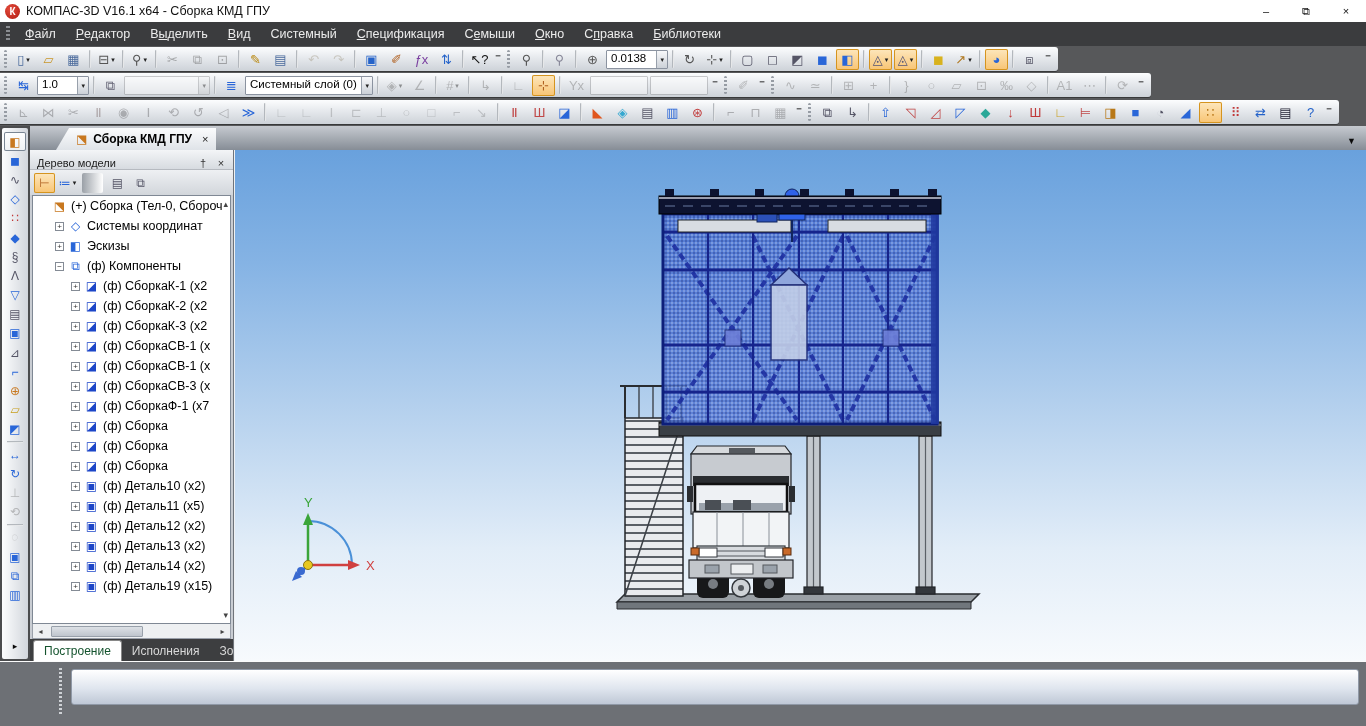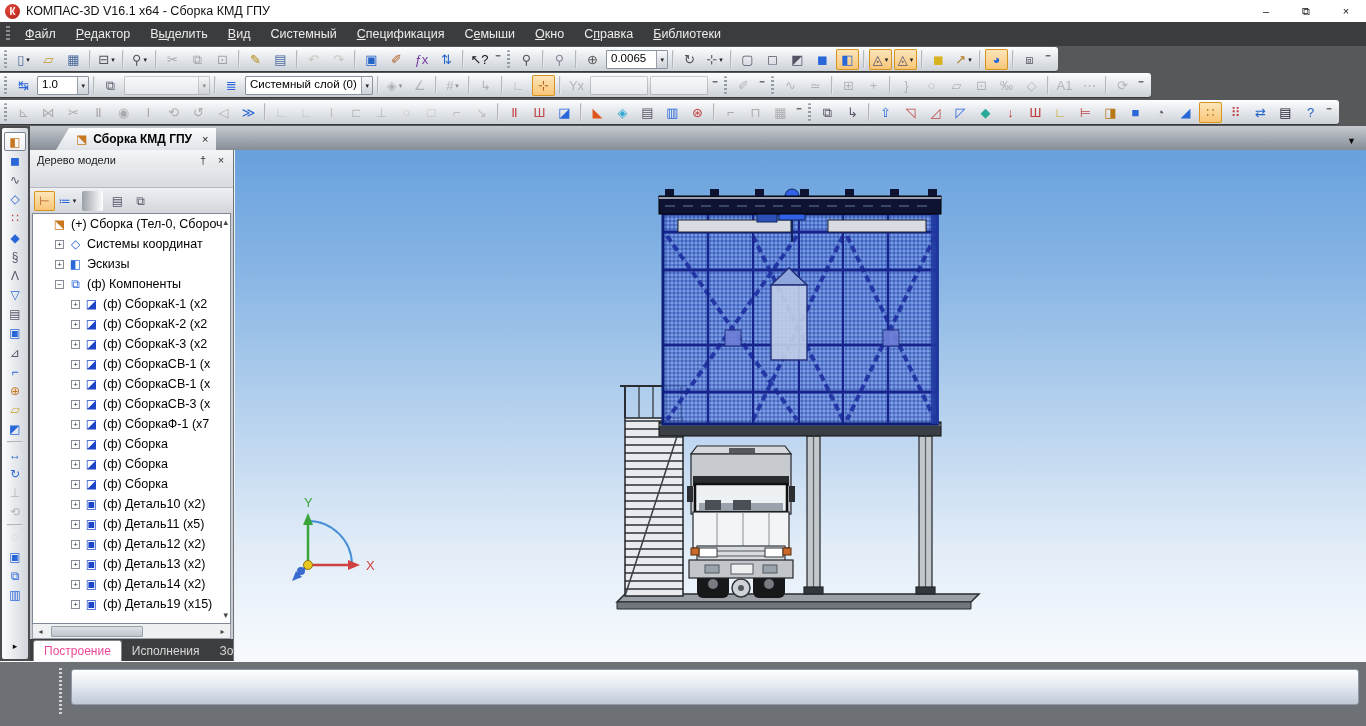--- a/index.html
+++ b/index.html
@@ -63,21 +63,21 @@
     background:linear-gradient(#fbfcfd,#dfe3e8);clip-path:polygon(13px 0,100% 0,100% 100%,0 100%);}
   .doctab .dticon{font-size:12px;color:#c87820;margin-right:6px;}
   .doctab .dtlabel{font-size:12px;font-weight:bold;color:#000;white-space:nowrap;}
   .doctab .dtclose{margin-left:10px;font-size:11px;color:#222;}
   .tab-dd{margin-left:auto;padding:0 10px 4px 0;font-size:9px;color:#0a0a0a;}
 
   .mainrow{flex:1;display:flex;min-height:0;}
 
   
   .treepanel{width:204px;background:#c9cdd3;display:flex;flex-direction:column;border-right:1px solid #6f747b;}
-  .tphead{height:38px;background:linear-gradient(#f3f5f7,#d7dbe0);display:flex;align-items:flex-start;padding:4px 4px 0 7px;border-bottom:1px solid #b6bac0;}
+  .tphead{height:20px;background:linear-gradient(#f3f5f7,#d7dbe0);display:flex;align-items:flex-end;padding:4px 4px 0 7px;border-bottom:1px solid #b6bac0;}
   .tptitle{font-size:11px;color:#222;}
   .tpbtn{margin-left:auto;font-size:11px;color:#333;width:16px;text-align:center;}
   .tpbtn.close{margin-left:2px;}
   .tptools{height:25px;background:linear-gradient(#eef0f3,#d2d6db);display:flex;align-items:center;padding:0 3px;}
   .tptools .ti{height:20px;min-width:21px;font-size:12px;}
   .treelist{flex:1;background:#fff;border:1px solid #7f8894;margin:0 2px;overflow:hidden;position:relative;font-size:12.5px;}
   .titem{height:20px;display:flex;align-items:center;white-space:nowrap;cursor:default;}
   .indent{width:calc(6px + var(--lvl,0) * 16px);flex:none;}
   .expbox{width:9px;height:9px;border:1px solid #848b95;background:#fff;font-size:8px;line-height:7px;
     text-align:center;margin-right:4px;color:#333;flex:none;}
@@ -85,21 +85,21 @@
   .ticon{width:15px;font-size:12px;margin-right:4px;color:var(--c,#2255cc);text-align:center;flex:none;}
   .tlabel{color:#000;overflow:hidden;}
   .vup{position:absolute;top:3px;right:2px;font-size:9px;color:#444;}
   .vdn{position:absolute;bottom:3px;right:2px;font-size:9px;color:#444;}
   .hscroll{height:15px;margin:0 2px;background:#eef0f2;border:1px solid #9aa0aa;border-top:none;display:flex;align-items:center;}
   .harrow{width:15px;height:13px;display:flex;align-items:center;justify-content:center;font-size:8px;color:#444;}
   .harrow.right{margin-left:auto;}
   .hthumb{width:92px;height:11px;margin-left:3px;background:linear-gradient(#dde1e6,#bfc5cd);border:1px solid #98a0aa;border-radius:1px;}
   .tptabs{height:22px;background:#3d3e40;display:flex;align-items:flex-end;padding-left:3px;}
   .tptab{padding:3px 10px 3px;font-size:12px;color:#d8d8d8;}
-  .tptab.active{background:#fff;color:#ec4899;border:1px solid #888;border-bottom:none;border-radius:3px 3px 0 0;}
+  .tptab.active{background:#fff;color:#14532d;border:1px solid #888;border-bottom:none;border-radius:3px 3px 0 0;}
 
   
   .viewport{flex:1;position:relative;min-width:0;border-left:1px solid #eef0f2;
     background:linear-gradient(180deg,#69a1dd 0%,#85b3e4 22%,#b7d2ee 52%,#e2edf8 78%,#f7fafd 100%);}
   .viewport svg{position:absolute;left:0;top:0;}
 
   
   .propzone{height:65px;background:#6d7075;position:relative;border-top:1px solid #fbfbfb;}
   .pgrip{position:absolute;left:59px;top:6px;height:48px;width:3px;
     background:repeating-linear-gradient(180deg,#cfd2d6 0 2px,transparent 2px 4px);}
@@ -337,21 +337,21 @@
         <span class="val"></span>
 
       </span>
         <span class="ti" style="--c: #555;">
         <span class="g">⊕</span>
         <span class="val"></span>
 
       </span>
         <span class="ti t-combo" style="width: 62px;">
 
-        <span class="val">0.0065</span>
+        <span class="val">0.0138</span>
         <span class="ar">▾</span>
       </span>
         <span class="ti t-sep">
 
         <span class="val"></span>
 
       </span>
         <span class="ti" style="--c: #555;">
         <span class="g">↻</span>
         <span class="val"></span>

